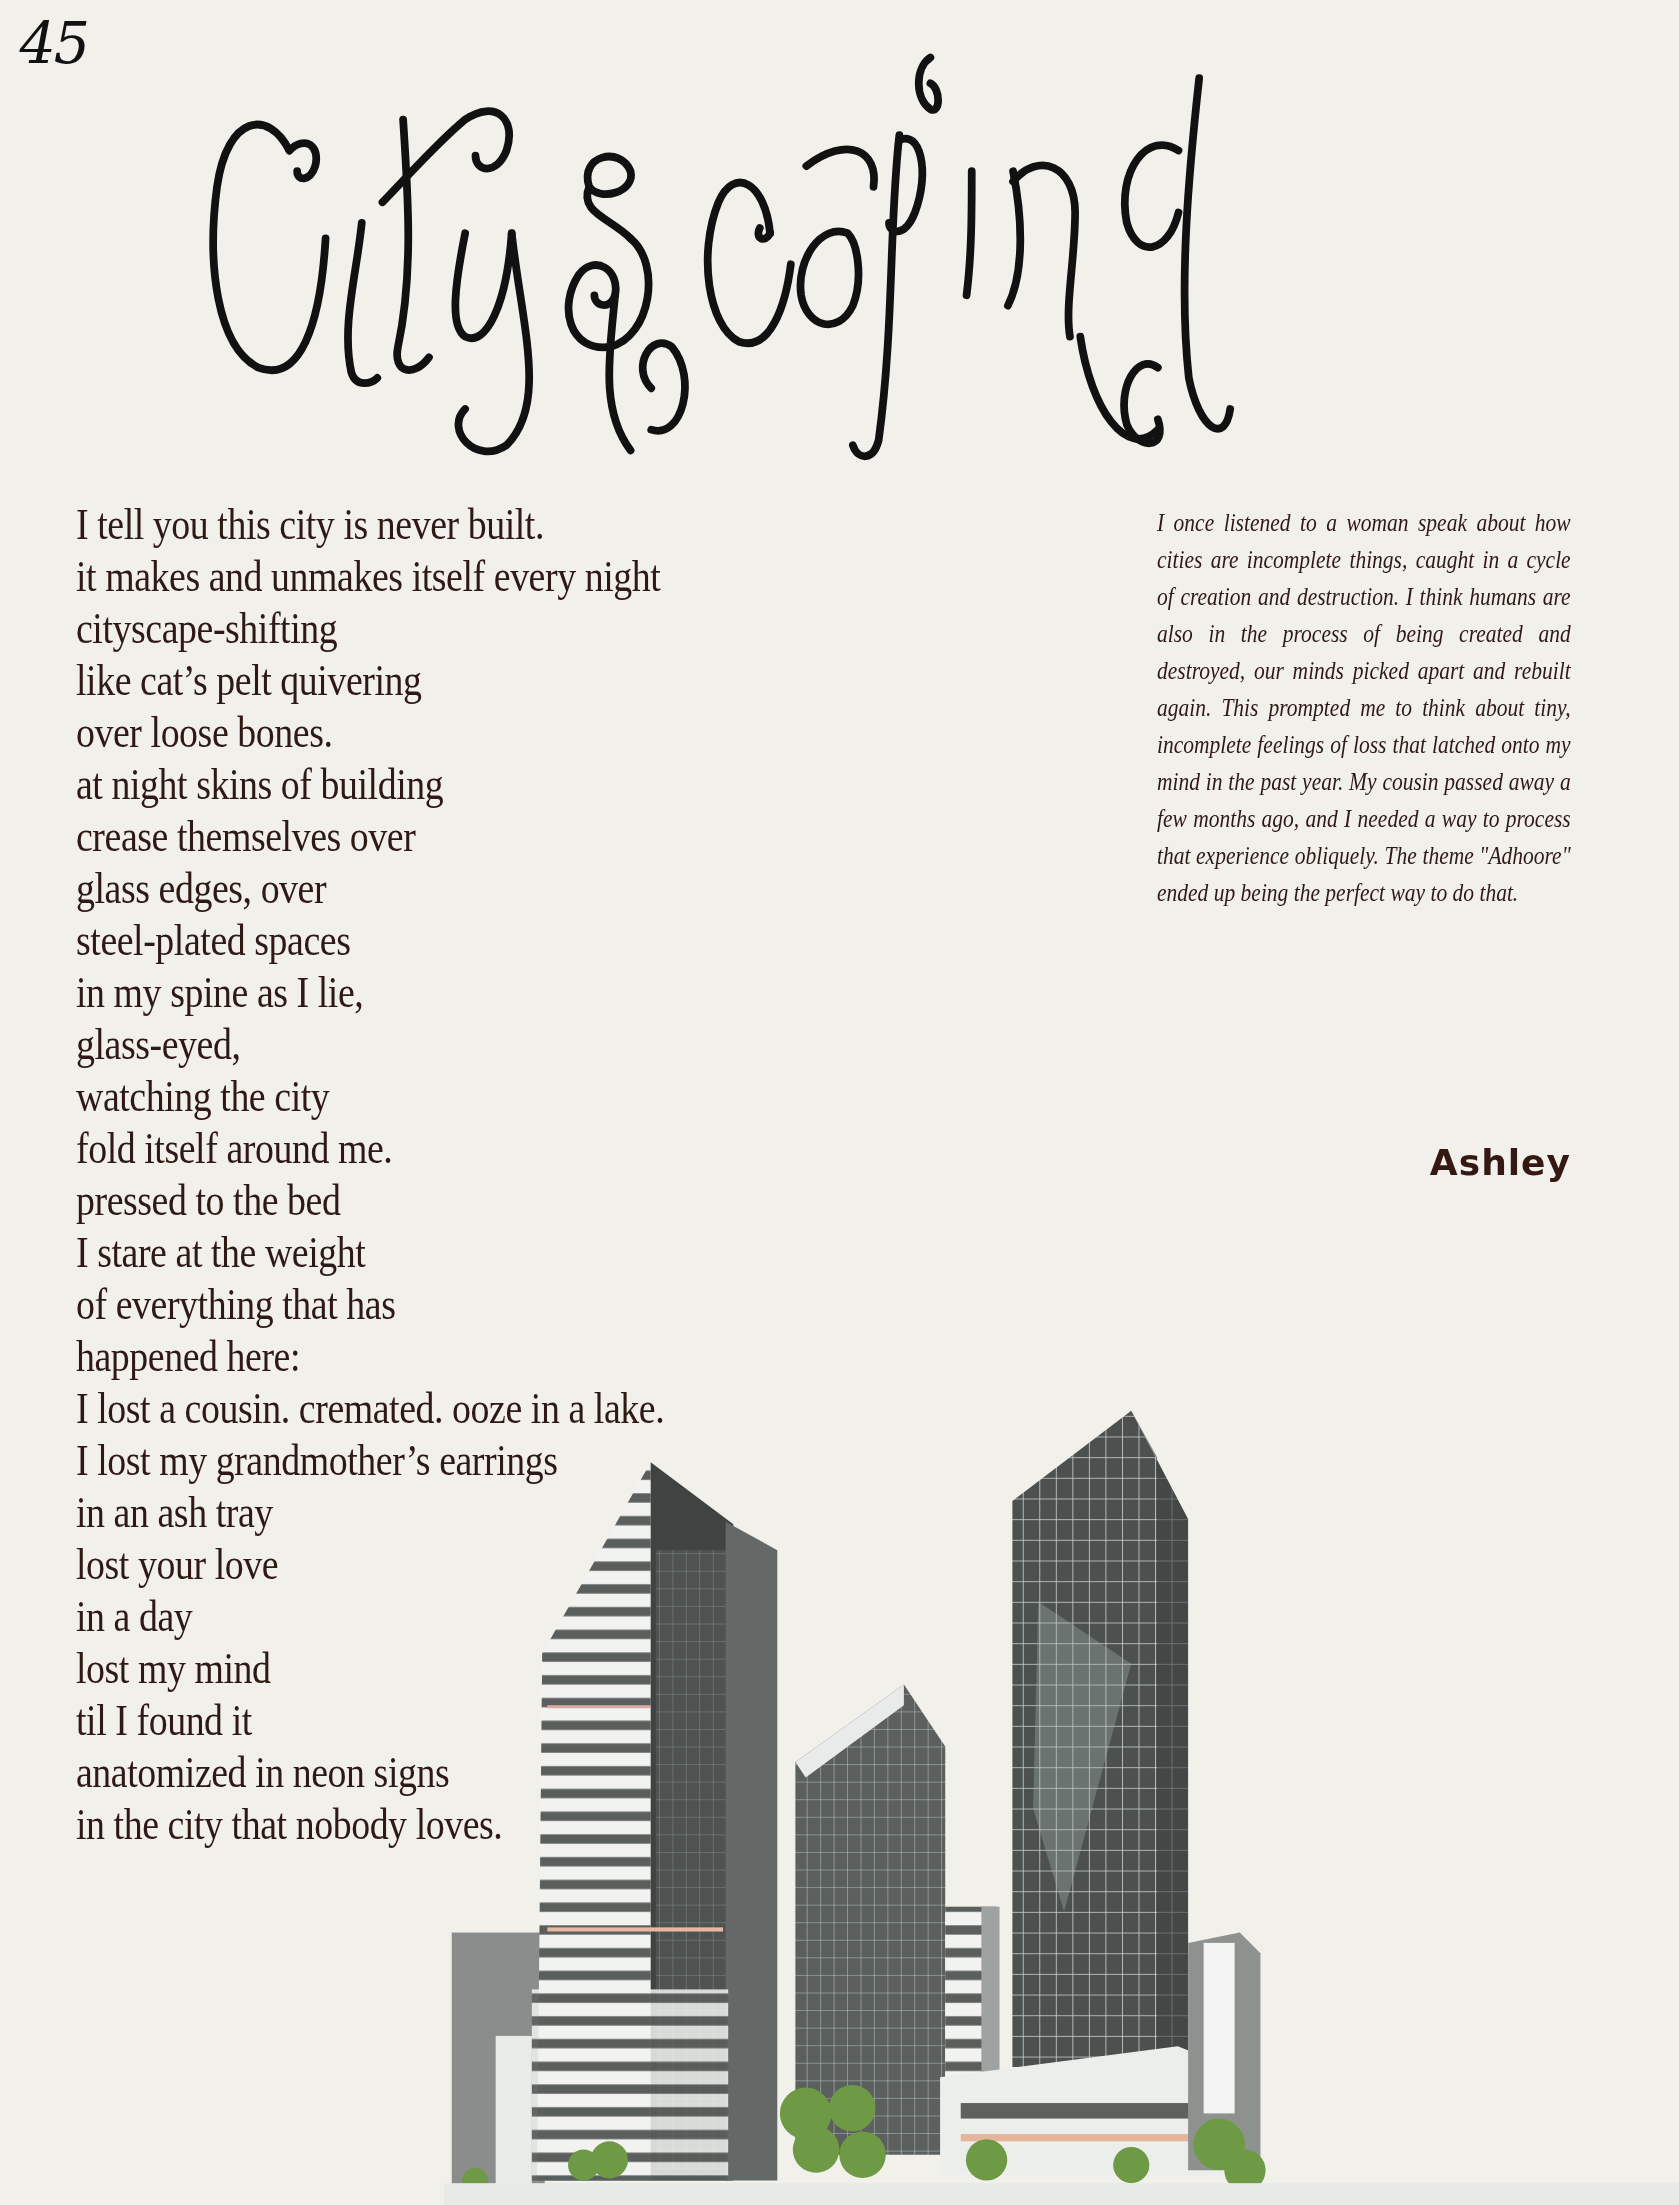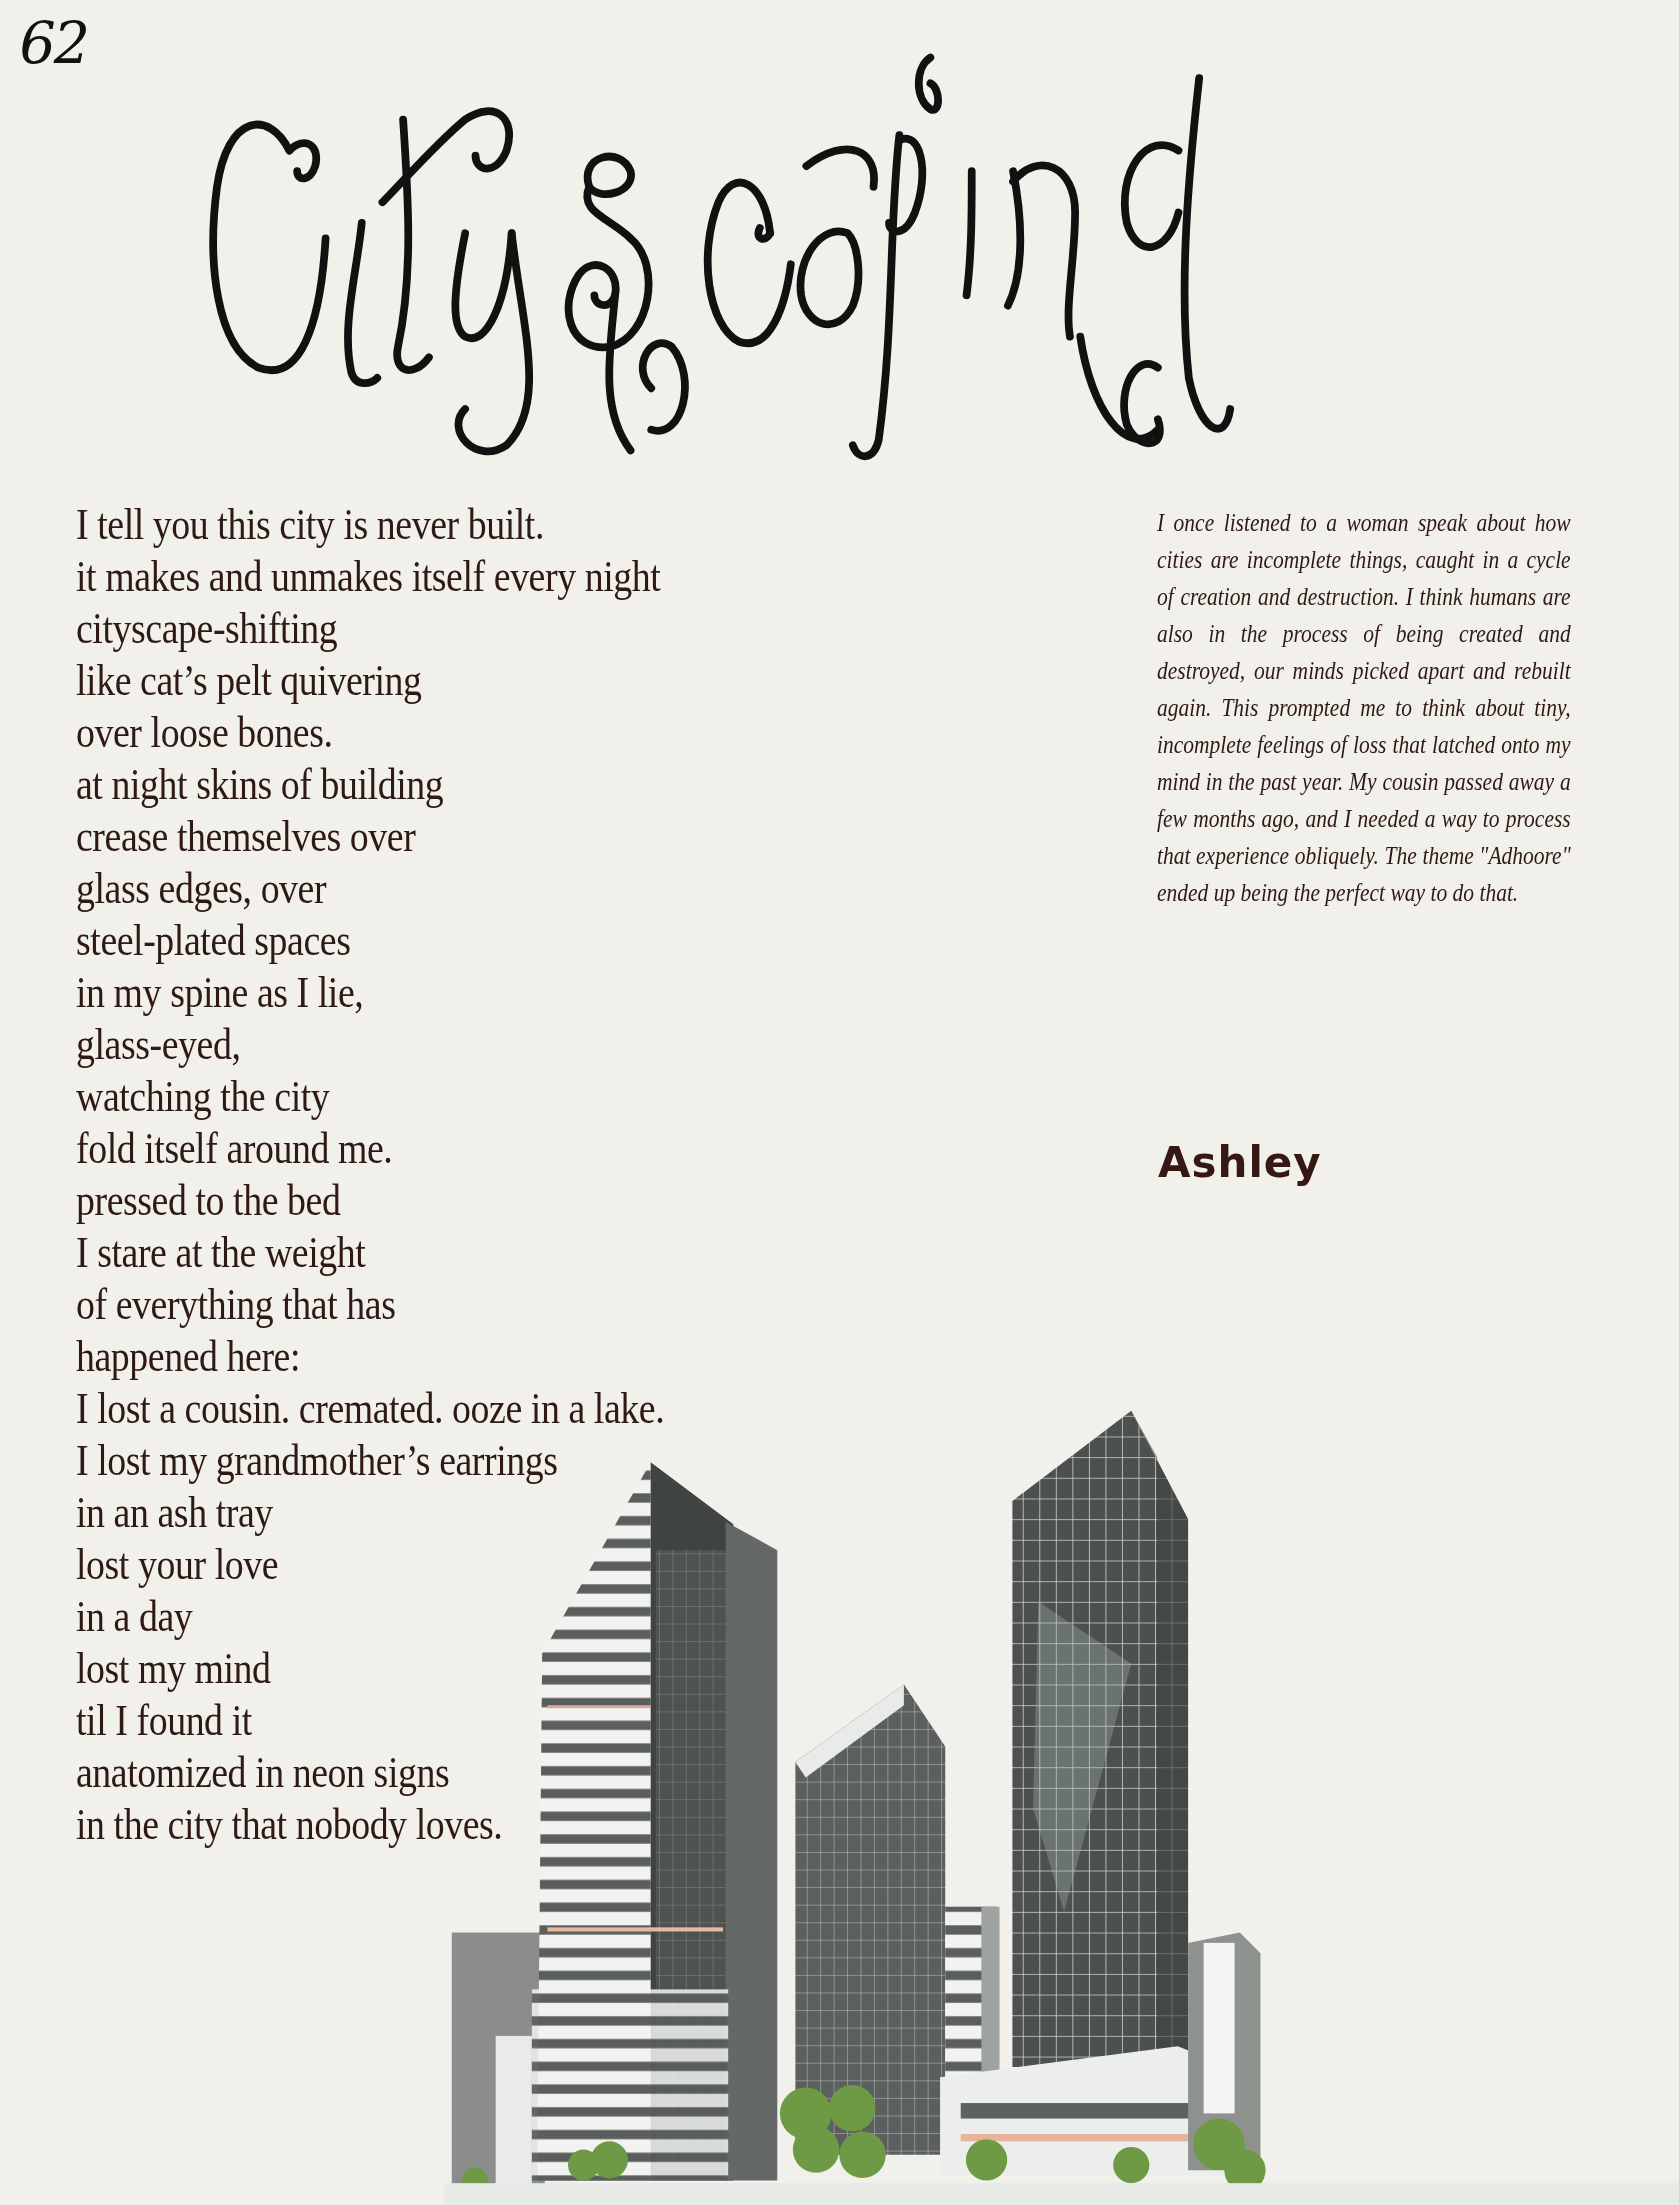--- a/index.html
+++ b/index.html
@@ -48,37 +48,37 @@
       display: block;
       width: 481px;
       transform: scaleX(0.86);
       transform-origin: left top;
     }
     .author {
       position: absolute; left: 1158px; top: 1137px;
       width: 413px;
       font-family: "DejaVu Sans", sans-serif;
       font-weight: bold;
-      font-size: 42px;
+      font-size: 36px;
       line-height: 52px;
-      text-align: left;
+      text-align: right;
       color: #351813;
       letter-spacing: 1px;
     }
     .author span { display: block; }
     .illustration {
       position: absolute; left: 444px; top: 1395px;
       width: 1235px; height: 810px;
     }
     .illustration svg { width: 100%; height: 100%; display: block; }
   </style>
 </head>
 <body>
 
-<div class="page-number">62</div>
+<div class="page-number">45</div>
 
 <div class="title-wrap">
   <svg viewBox="0 0 2540 870" xmlns="http://www.w3.org/2000/svg">
     <g fill="none" stroke="#111" stroke-width="15" stroke-linecap="round">
 
       <path d="M200 260 C 160 180, 80 190, 60 330 C 40 480, 60 640, 140 680 C 220 710, 260 600, 270 430"></path>
       <path d="M200 260 C 230 230, 260 250, 250 290 C 240 320, 215 320, 215 300"></path>
 
       <path d="M340 400 C 330 500, 300 600, 320 690 C 330 720, 360 710, 370 700"></path>
 

